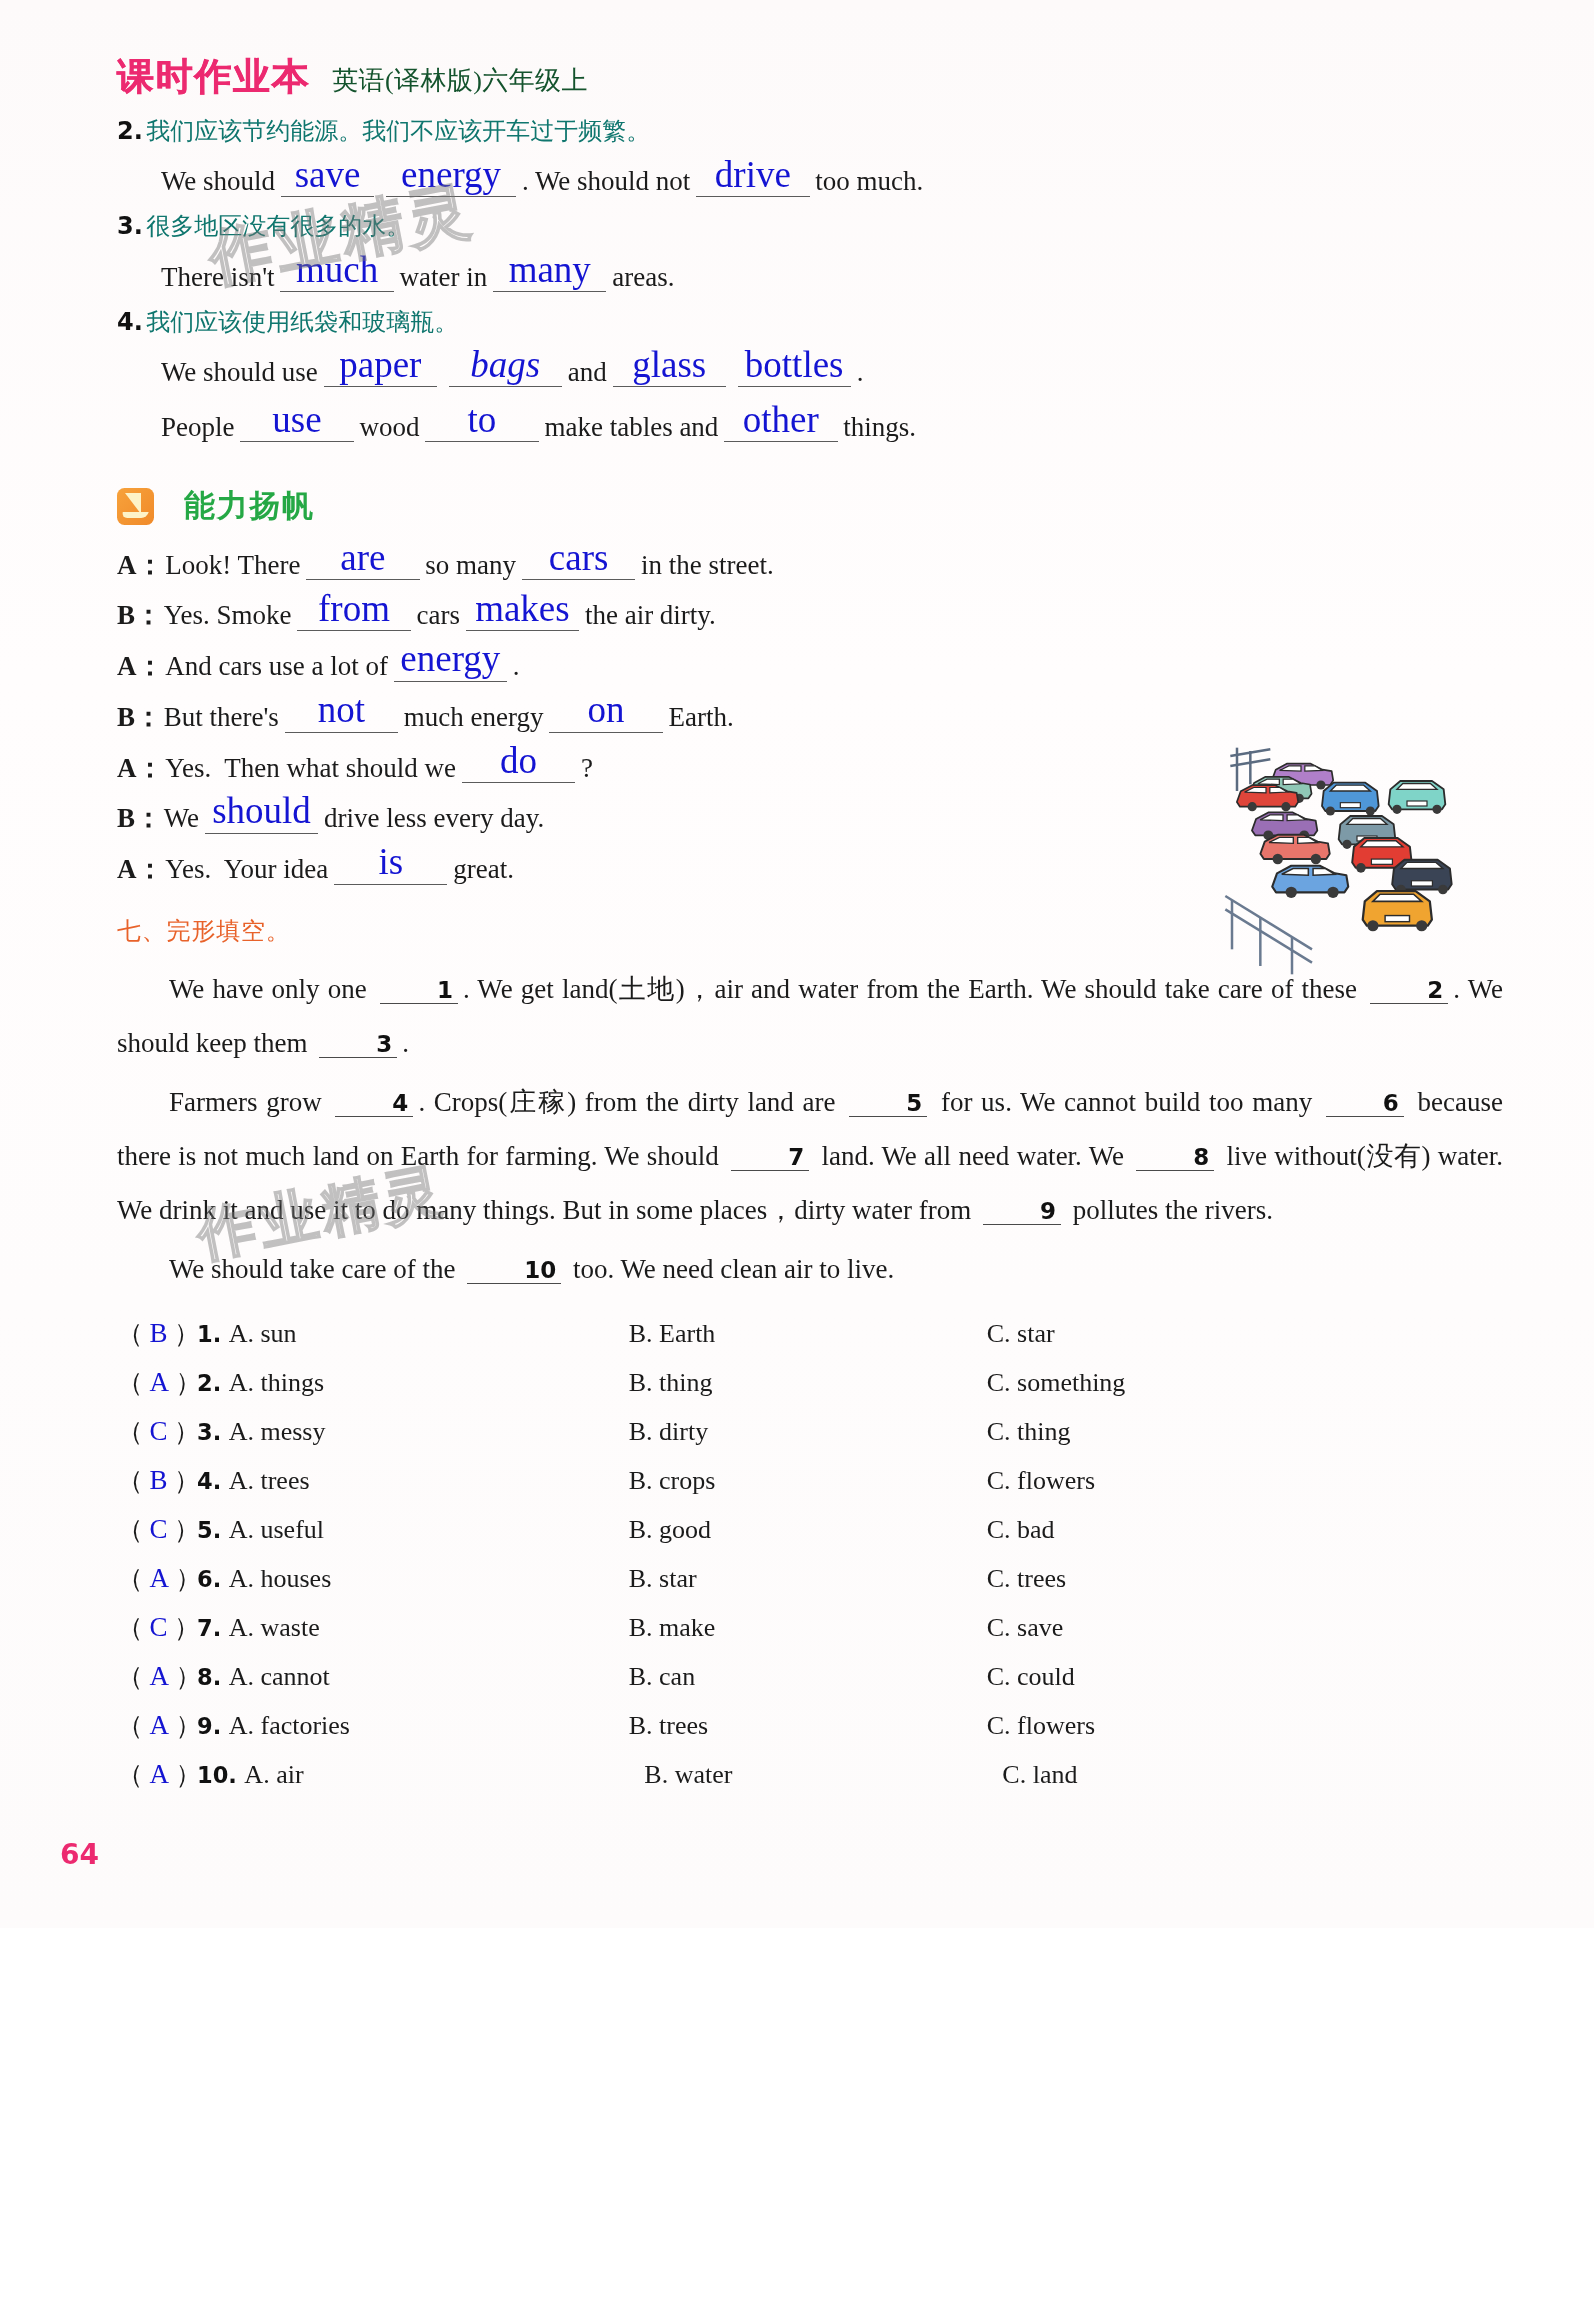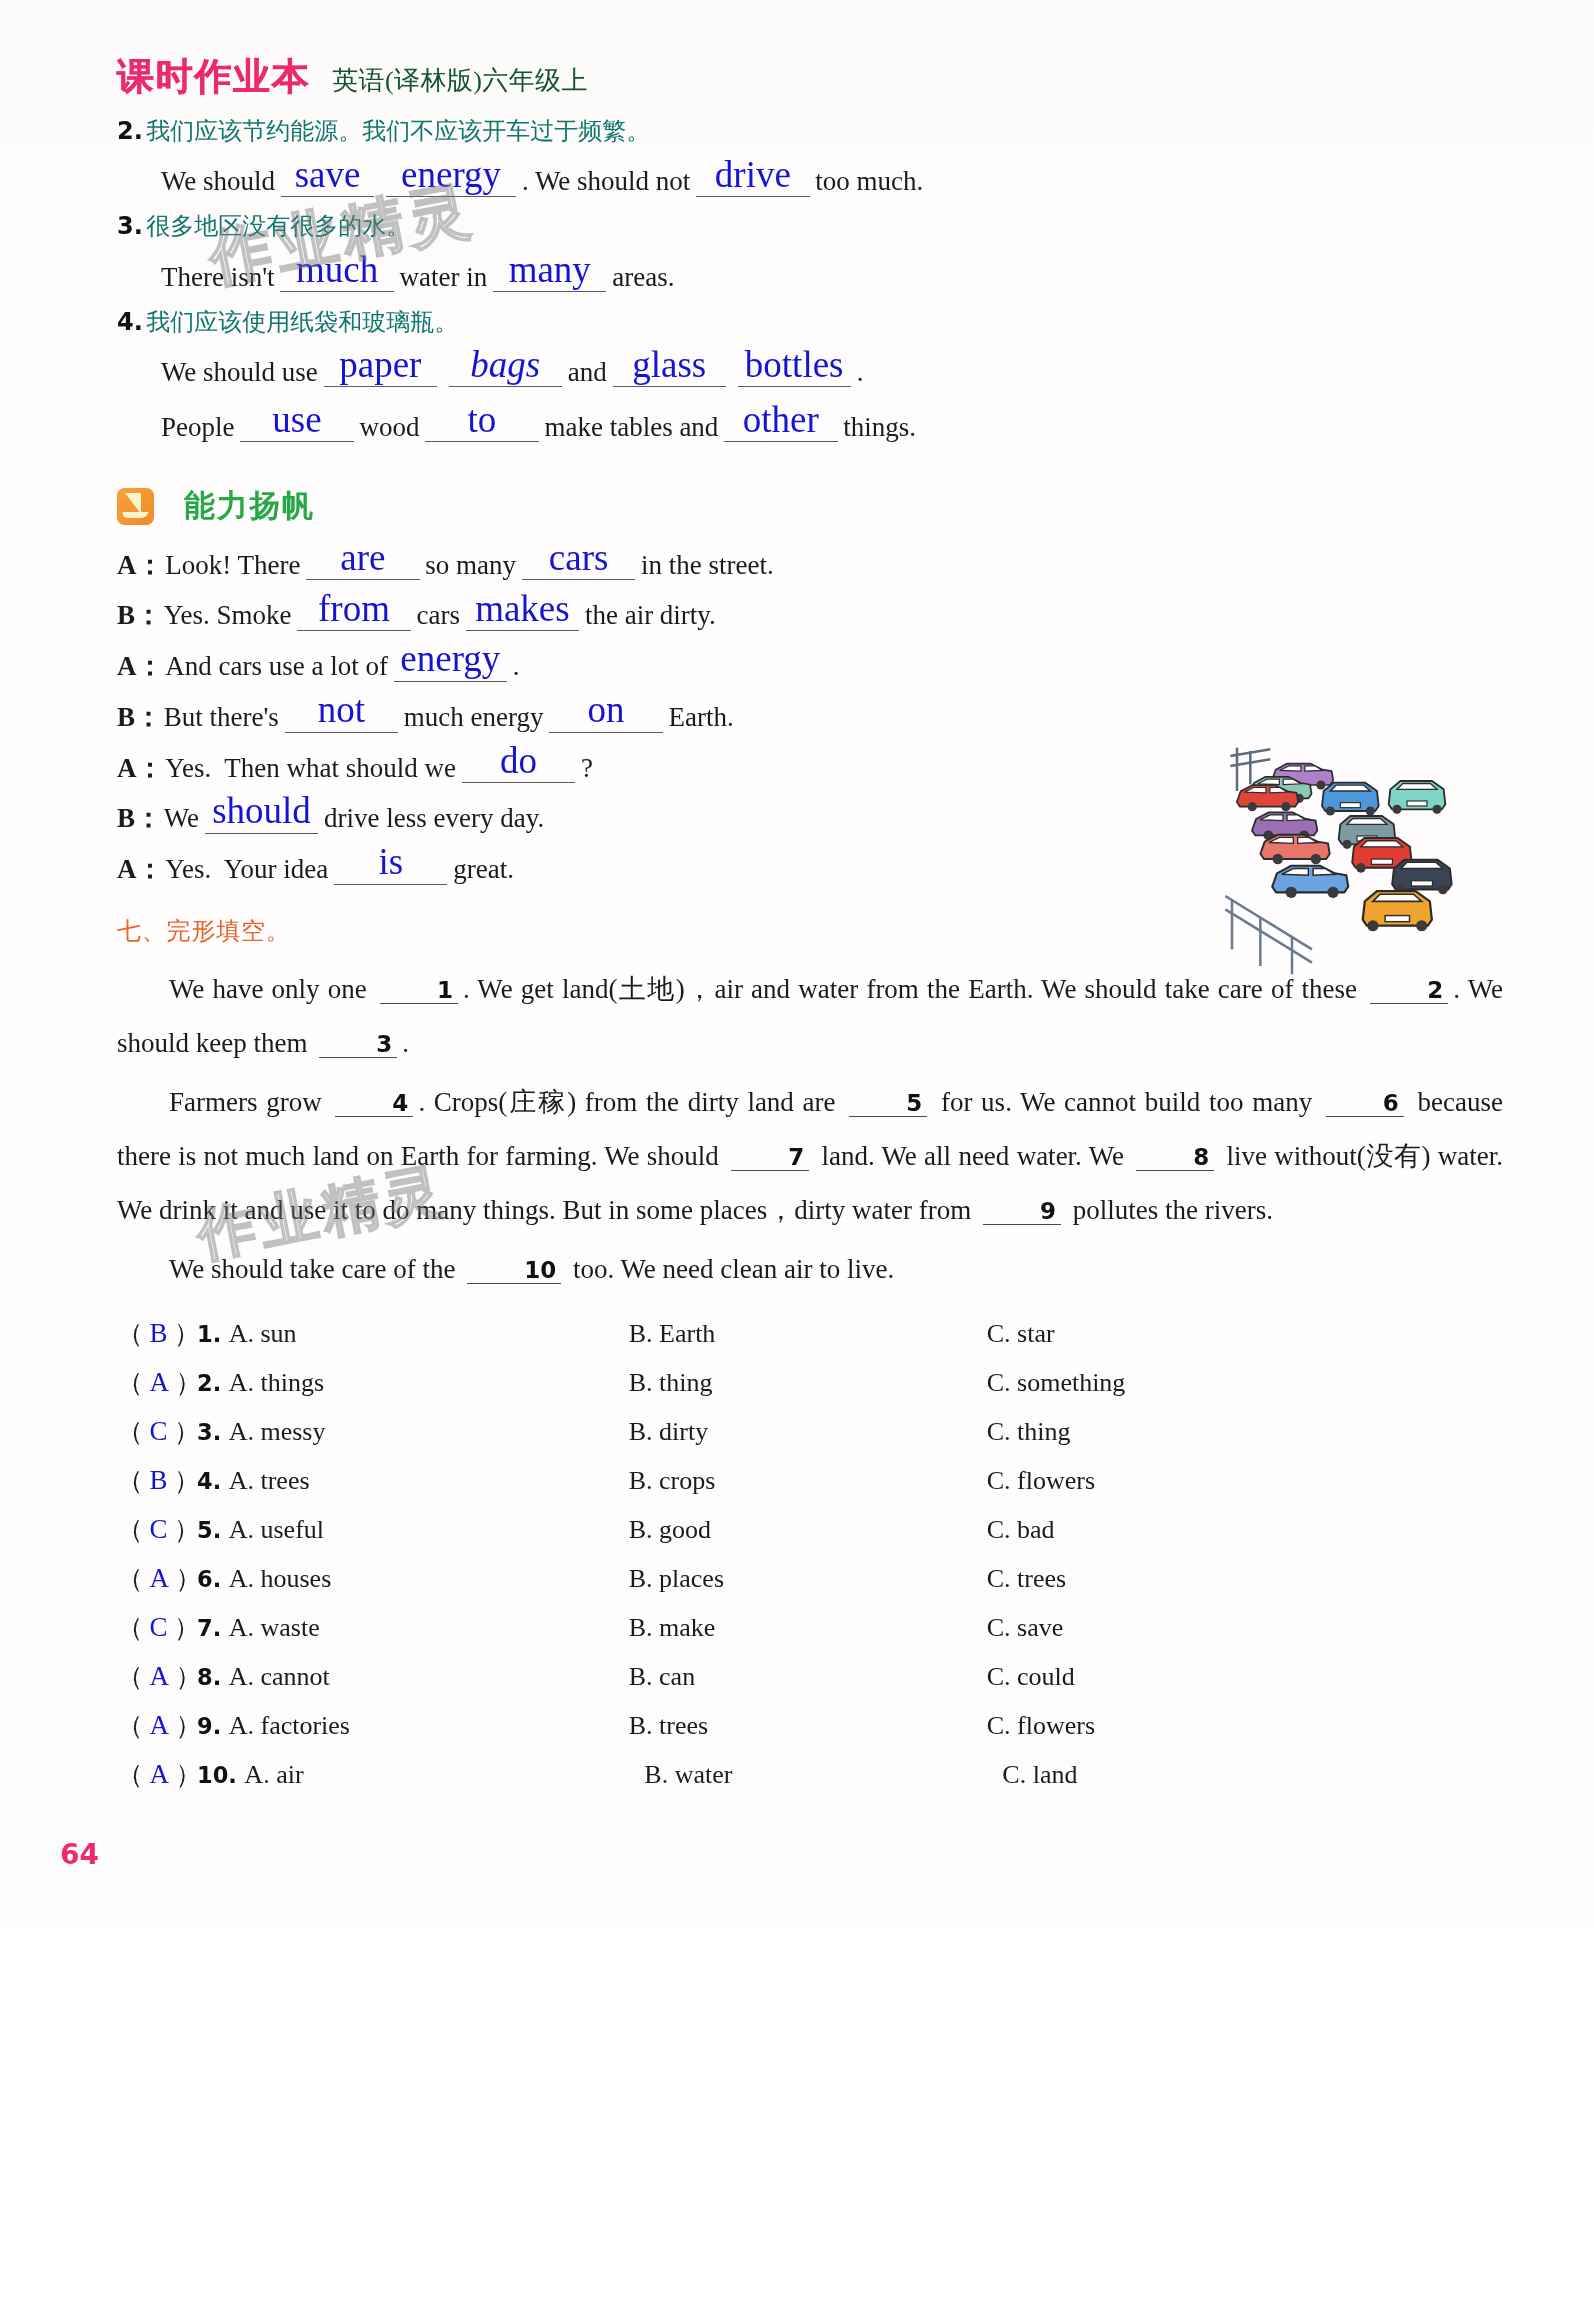--- a/index.html
+++ b/index.html
@@ -416,21 +416,21 @@
           <span class="mc-paren">（ <span class="mc-ans">C</span> ）</span>
           <span class="mc-num">5.</span>
           <span class="mc-opt-a">A. useful</span>
           <span class="mc-opt-b">B. good</span>
           <span class="mc-opt-c">C. bad</span>
         </div>
         <div class="mc-row">
           <span class="mc-paren">（ <span class="mc-ans">A</span> ）</span>
           <span class="mc-num">6.</span>
           <span class="mc-opt-a">A. houses</span>
-          <span class="mc-opt-b">B. places</span>
+          <span class="mc-opt-b">B. star</span>
           <span class="mc-opt-c">C. trees</span>
         </div>
         <div class="mc-row">
           <span class="mc-paren">（ <span class="mc-ans">C</span> ）</span>
           <span class="mc-num">7.</span>
           <span class="mc-opt-a">A. waste</span>
           <span class="mc-opt-b">B. make</span>
           <span class="mc-opt-c">C. save</span>
         </div>
         <div class="mc-row">

